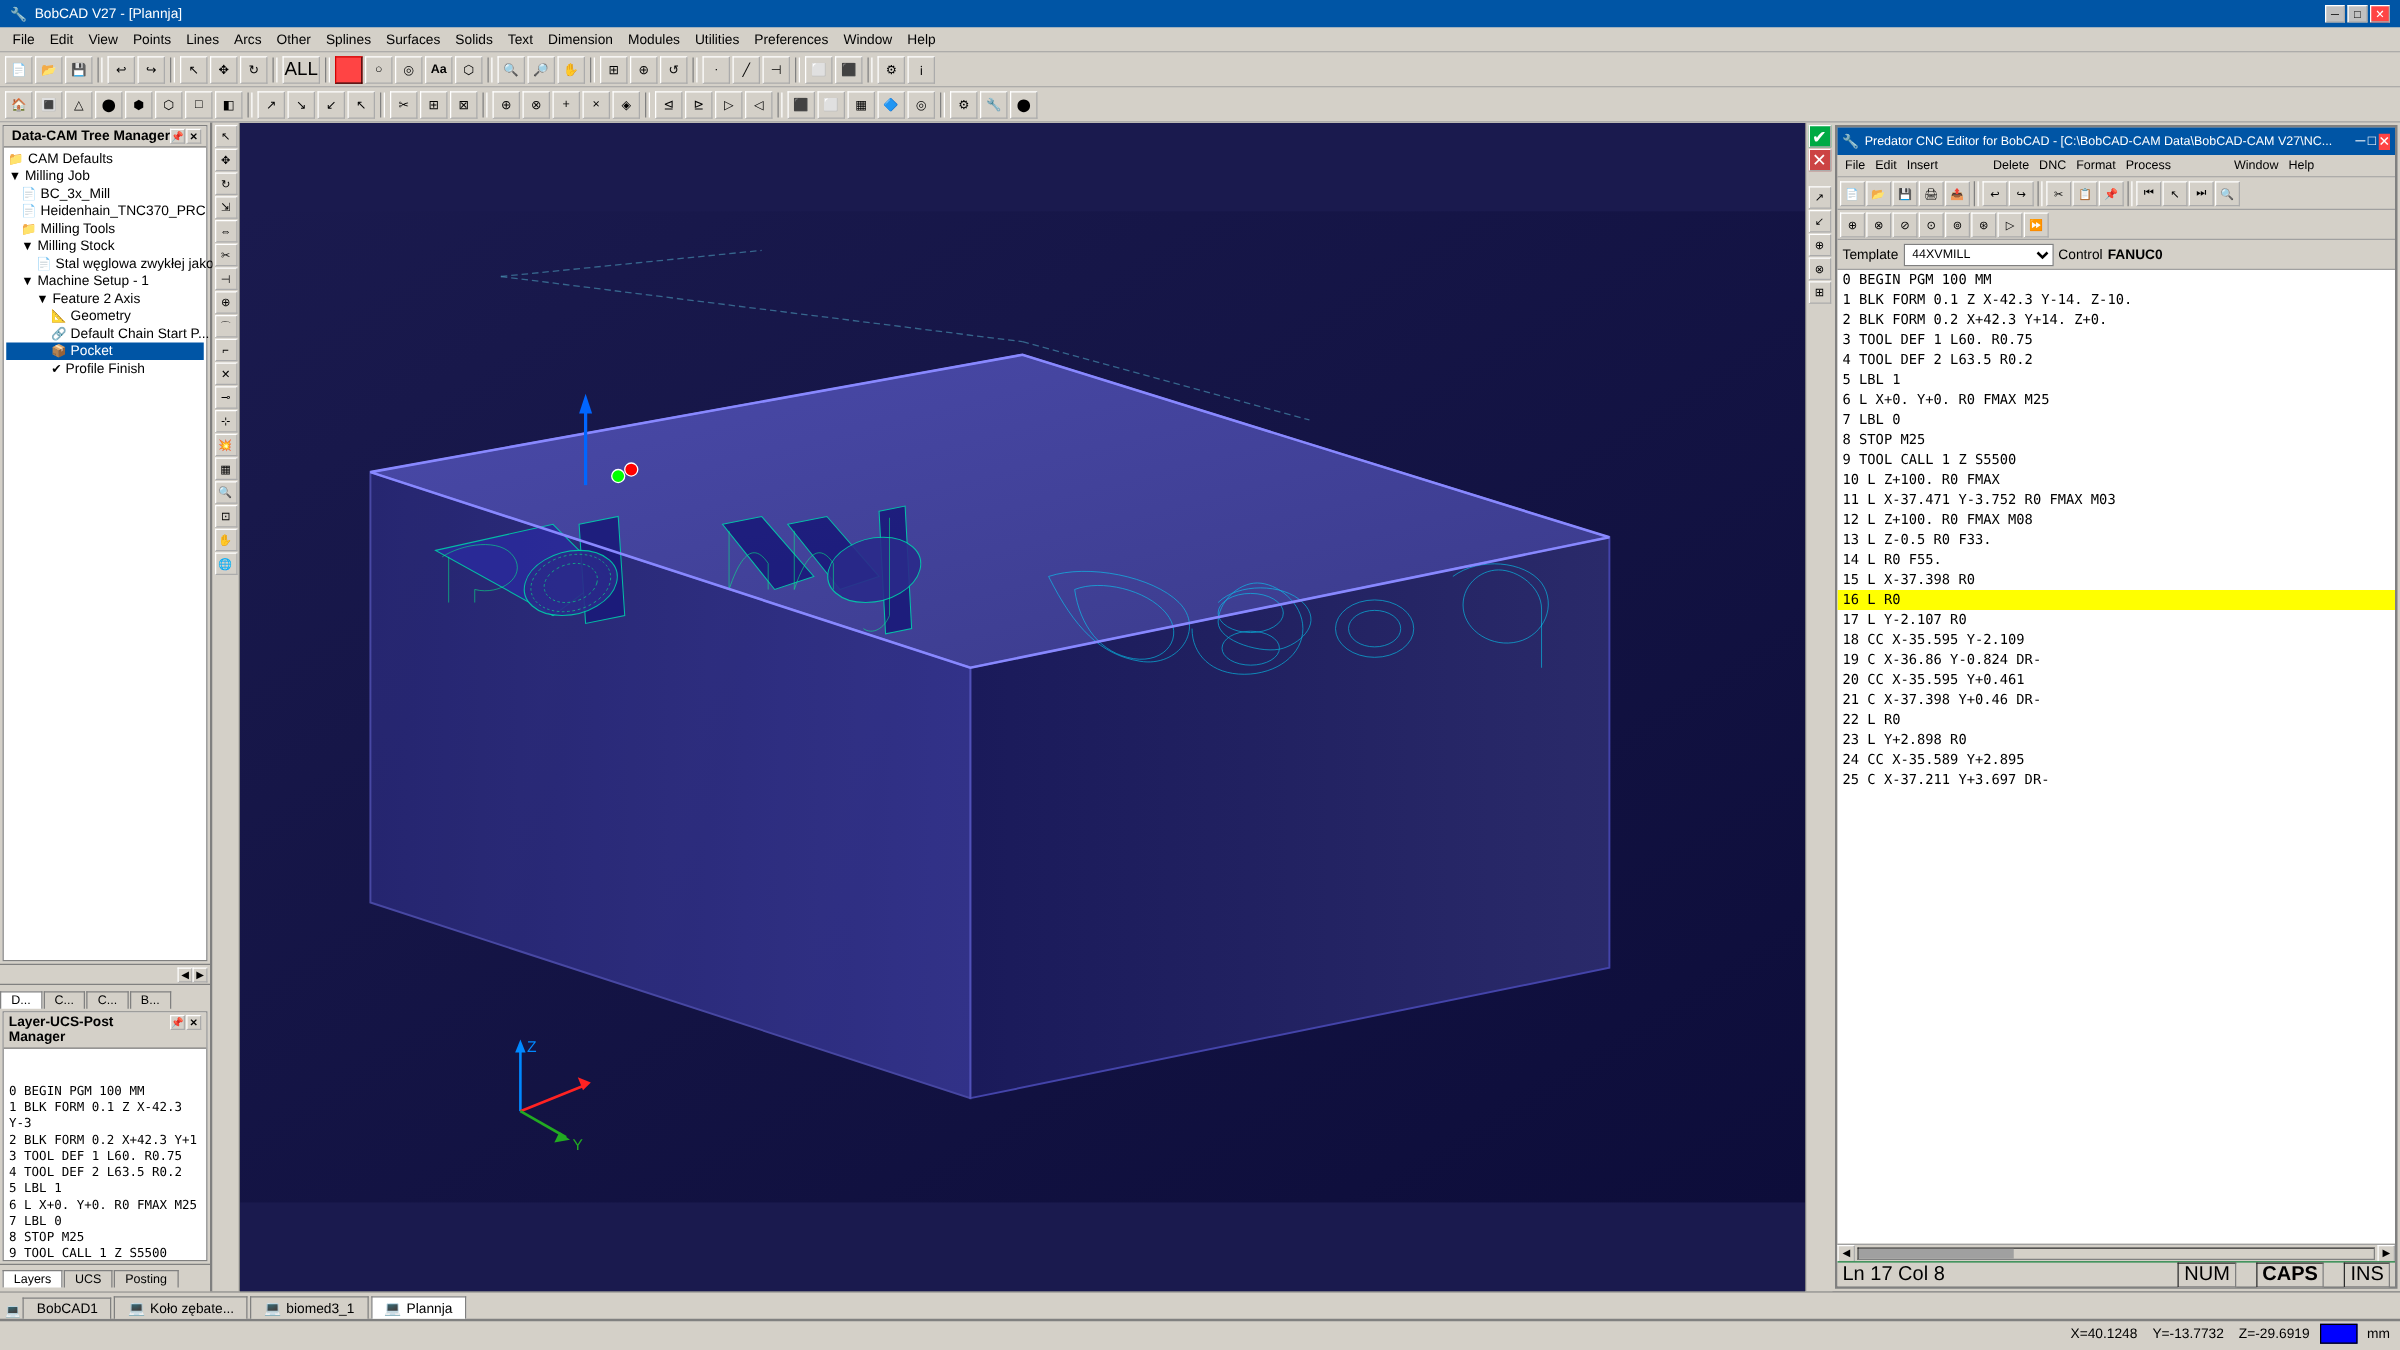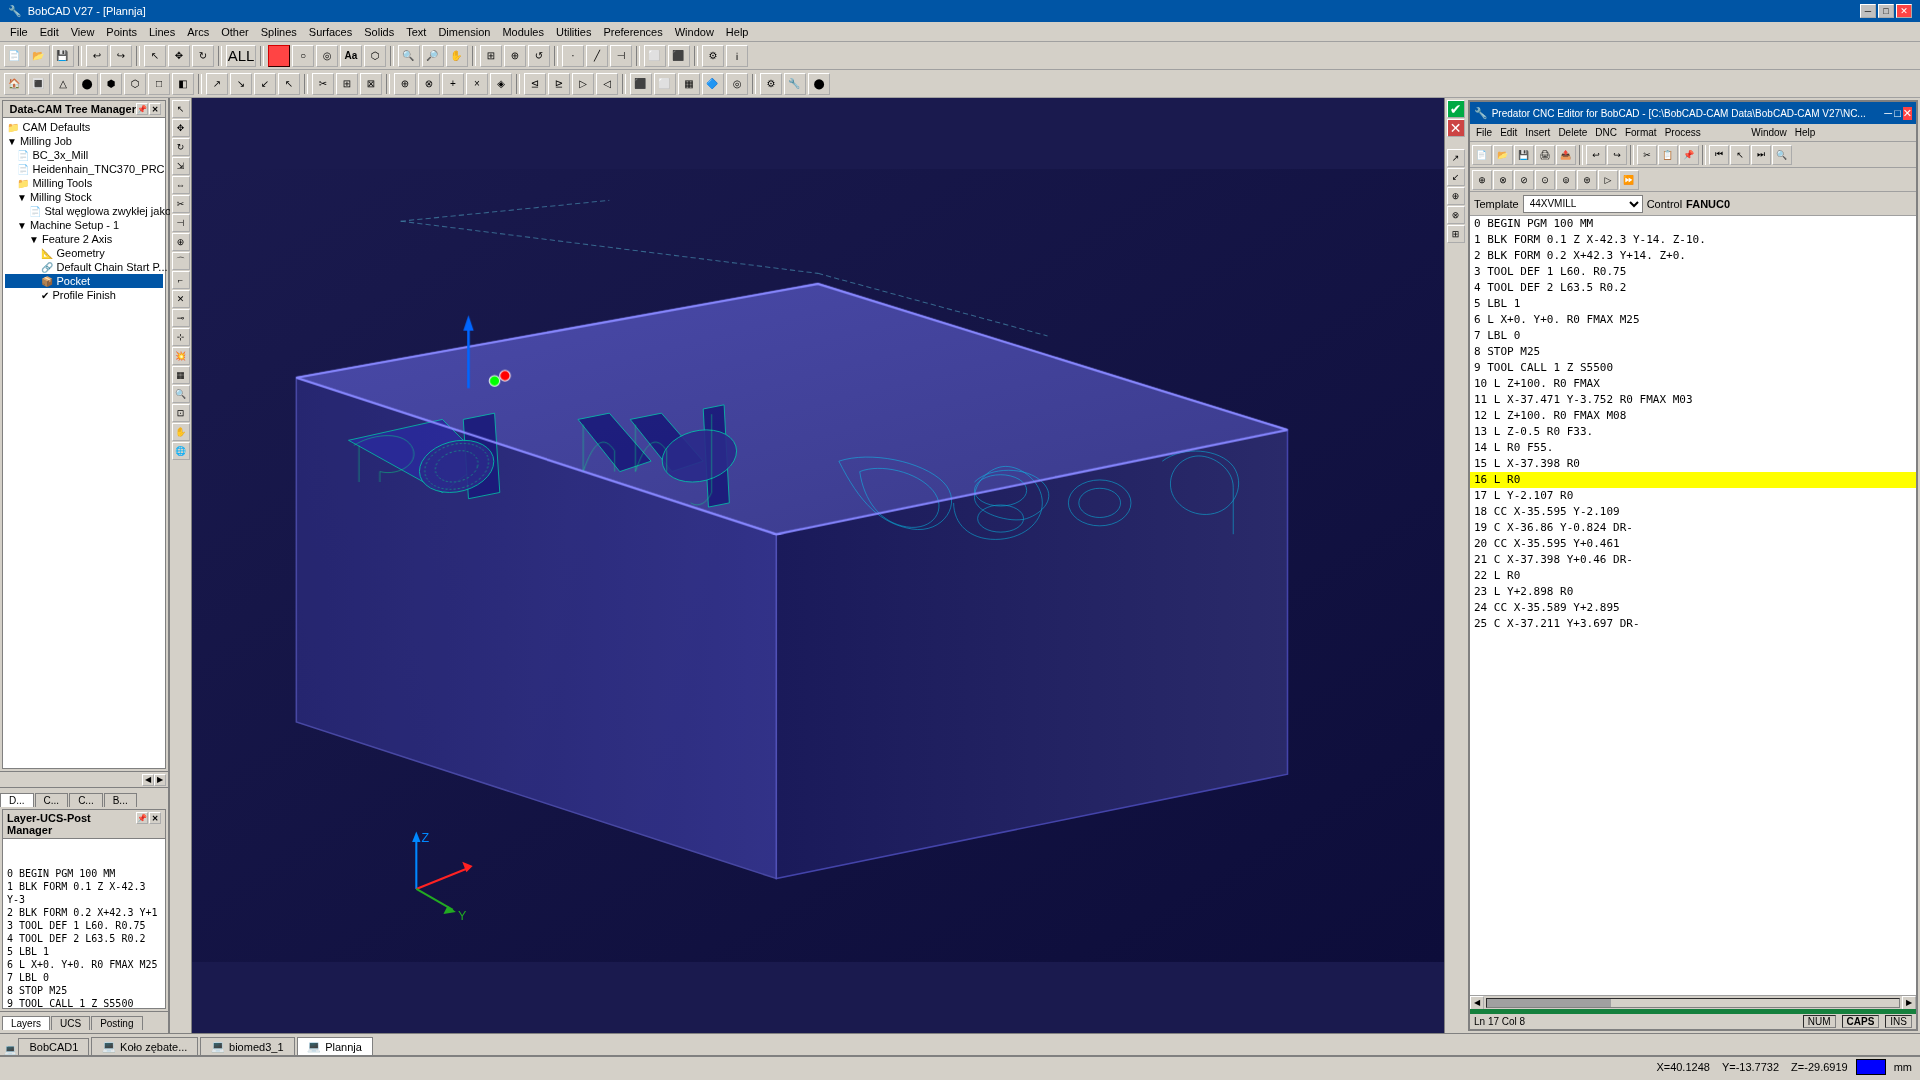--- a/index.html
+++ b/index.html
@@ -47,21 +47,21 @@
     
     #cnc-editor { width: 450px; background: #d4d0c8; border: 2px solid #808080; display: flex; flex-direction: column; position: relative; margin: 2px; }
     #cnc-title-bar { background: #0055a5; color: white; height: 22px; display: flex; align-items: center; padding: 0 4px; justify-content: space-between; font-size: 11px; }
     #cnc-menu { background: #d4d0c8; height: 18px; display: flex; align-items: center; padding: 0 2px; border-bottom: 1px solid #a0a0a0; }
     #cnc-toolbar { background: #d4d0c8; height: 26px; display: flex; align-items: center; padding: 2px; border-bottom: 1px solid #a0a0a0; gap: 1px; }
     #cnc-toolbar2 { background: #d4d0c8; height: 24px; display: flex; align-items: center; padding: 2px; border-bottom: 1px solid #a0a0a0; gap: 1px; }
     #cnc-template-row { background: #d4d0c8; height: 24px; display: flex; align-items: center; padding: 2px 4px; border-bottom: 1px solid #a0a0a0; gap: 4px; font-size: 11px; }
     #cnc-content { flex: 1; background: white; overflow-y: auto; font-family: monospace; font-size: 11px; line-height: 16px; }
     .cnc-line { padding: 0 4px; white-space: nowrap; cursor: pointer; }
     .cnc-line.highlighted { background: #ffff00; }
-    #cnc-status-bar { height: 20px; background: #d4d0c8; border-top: 5px solid #15803d; display: flex; align-items: center; padding: 0 4px; font-size: 10px; gap: 6px; }
+    #cnc-status-bar { height: 20px; background: #d4d0c8; border-top: 1px solid #15803d; display: flex; align-items: center; padding: 0 4px; font-size: 16px; gap: 16px; }
     #cnc-hscroll { height: 14px; background: #d4d0c8; border-top: 1px solid #a0a0a0; display: flex; align-items: center; }
     
     .cnc-tb-btn { width: 20px; height: 20px; background: #d4d0c8; border: 1px outset #fff; display: flex; align-items: center; justify-content: center; font-size: 9px; cursor: pointer; }
     
     
     .template-select { height: 18px; font-size: 10px; background: white; border: 1px solid #808080; padding: 0 2px; width: 120px; }
     
     
     #vert-toolbar-right { width: 22px; background: #d4d0c8; border-left: 1px solid #808080; display: flex; flex-direction: column; align-items: center; padding: 2px 0; gap: 1px; }
     
@@ -464,21 +464,21 @@
         <div class="win-btn">─</div>
         <div class="win-btn">□</div>
         <div class="win-btn" style="background:#ff4444;color:white;">✕</div>
       </div>
     </div>
 
     <div id="cnc-menu">
       <div class="menu-item" style="font-size:10px;padding:1px 4px;">File</div>
       <div class="menu-item" style="font-size:10px;padding:1px 4px;">Edit</div>
       <div class="menu-item" style="font-size:10px;padding:1px 4px;">Insert</div>
-      <div class="menu-item" style="font-size:10px;padding:1px 4px;">Delete</div>
+      <div class="menu-item" style="font-size:10px;padding:1px 4px;margin-left:36px;">Delete</div>
       <div class="menu-item" style="font-size:10px;padding:1px 4px;">DNC</div>
       <div class="menu-item" style="font-size:10px;padding:1px 4px;">Format</div>
       <div class="menu-item" style="font-size:10px;padding:1px 4px;">Process</div>
       <div class="menu-item" style="font-size:10px;padding:1px 4px;margin-top:32px;">Options</div>
       <div class="menu-item" style="font-size:10px;padding:1px 4px;">Window</div>
       <div class="menu-item" style="font-size:10px;padding:1px 4px;">Help</div>
     </div>
 
     <div id="cnc-toolbar">
       <div class="cnc-tb-btn">📄</div>

